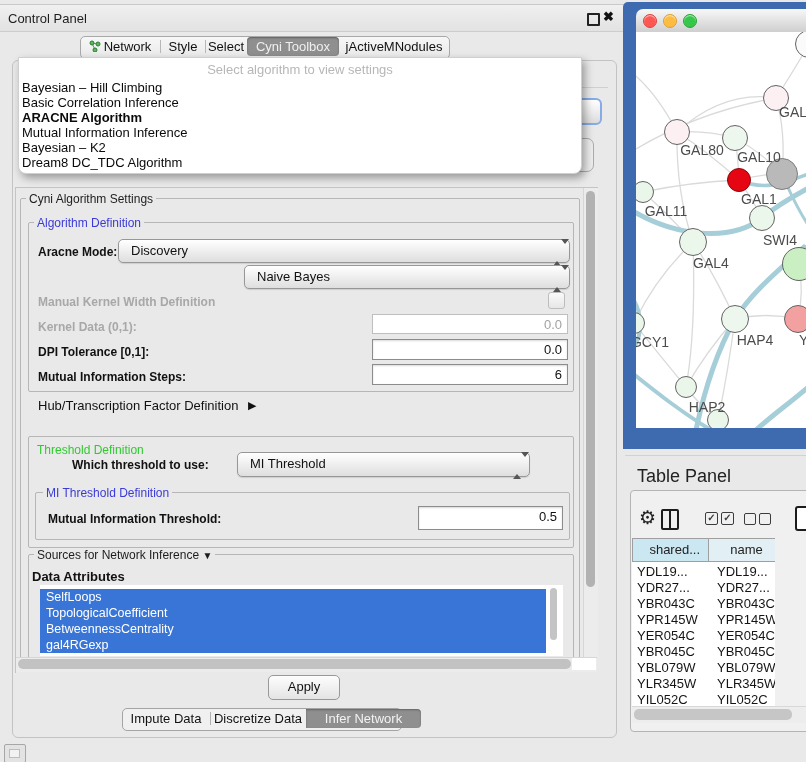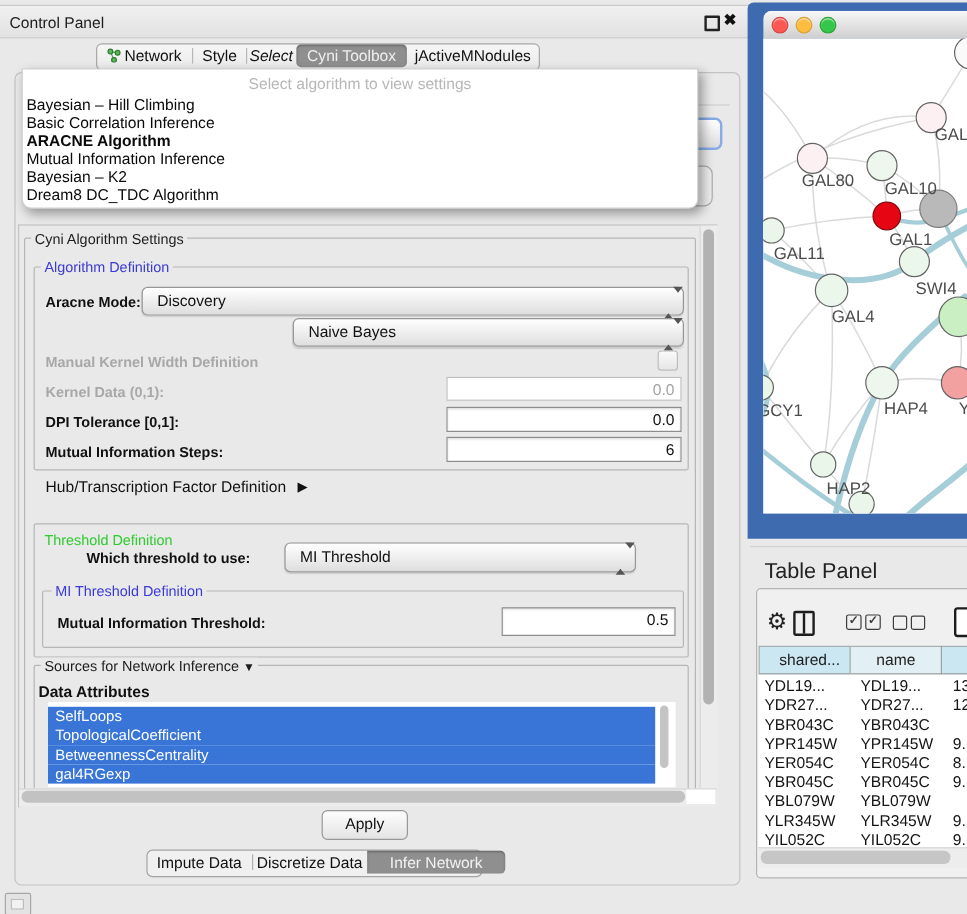--- a/index.html
+++ b/index.html
@@ -84,21 +84,21 @@
   
   .tp-sep{left:625px;top:455px;width:181px;height:1px;background:#d2d2d2;}
   .tp-title{left:637px;top:466px;font-size:18px;color:#222;}
   .tp-box{left:630px;top:490px;width:182px;height:240px;border:1px solid #b4b4b4;border-radius:4px;background:#f0f0f0;}
   .gear{left:639px;top:506px;font-size:19px;color:#222;}
   .colicon{left:661px;top:509px;width:14px;height:17px;border:2px solid #1c1c1c;border-radius:2px;}
   .colicon div{position:absolute;left:6px;top:0;width:2px;height:17px;background:#1c1c1c;}
   .cb{width:11px;height:11px;border:1.5px solid #3c3c3c;border-radius:2px;font-size:10px;line-height:10px;text-align:center;color:#3c3c3c;font-weight:bold;}
   .doc-partial{left:795px;top:506px;width:16px;height:21px;border:2px solid #1c1c1c;border-radius:3px;background:#fff;}
 
-  .tp-table{left:632px;top:538px;width:174px;height:168px;overflow:hidden;background:#fff;}
+  .tp-table{left:632px;top:538px;width:143px;height:168px;overflow:hidden;background:#fff;}
   .th-row{position:absolute;left:0;top:0;height:24px;display:flex;}
   .th{box-sizing:border-box;border:1px solid #9f9f9f;border-left:none;height:24px;font-size:13px;color:#222;line-height:22px;}
   .th.c1{width:77px;background:#cbe7f2;text-align:right;padding-right:8px;border-left:1px solid #9f9f9f;}
   .th.c2{width:76px;background:#e2eff4;text-align:center;}
   .th.c3{width:90px;background:#cbe7f2;}
   .tbody{position:absolute;left:0;top:26px;width:250px;}
   .tr{display:flex;height:16px;}
   .td{font-size:13px;color:#141414;line-height:16px;white-space:nowrap;overflow:hidden;box-sizing:border-box;}
   .td.c1{width:77px;padding-left:5px;}
   .td.c2{width:76px;padding-left:8px;}
@@ -126,21 +126,21 @@
       <line x1="3" y1="3" x2="9" y2="4" stroke="#49a94f" stroke-width="1"></line>
       <line x1="3" y1="3" x2="6" y2="10" stroke="#49a94f" stroke-width="1"></line>
       <circle cx="3" cy="3" r="2" fill="#5cb85c" stroke="#2e7d32"></circle>
       <circle cx="9" cy="4" r="2" fill="#5cb85c" stroke="#2e7d32"></circle>
       <circle cx="6" cy="10" r="2" fill="#5cb85c" stroke="#2e7d32"></circle>
     </svg><span>Network</span>
   </div>
   <div class="abs tabsep" style="left:160px;"></div>
   <div class="abs tab" style="left:162px;width:42px;">Style</div>
   <div class="abs tabsep" style="left:205px;"></div>
-  <div class="abs tab" style="left:207px;width:38px;font-style:italic;">Select</div>
+  <div class="abs tab" style="left:207px;width:38px;">Select</div>
   <div class="abs tab sel" style="left:247px;width:92px;">Cyni Toolbox</div>
   <div class="abs tab" style="left:341px;width:106px;">jActiveMNodules</div>
 
   <div class="abs cp-panel"></div>
 
   <div class="abs frag-line"></div>
   <div class="abs frag-combo"></div>
   <div class="abs frag-group"></div>
 
   <div class="abs viewport"></div>
@@ -284,21 +284,21 @@
     <div class="node" style="left:146px;top:215px;width:34px;height:34px;background:#c9efc2;"></div>
     <div class="node" style="left:43px;top:196px;width:28px;height:28px;background:#ecf7ec;"></div>
     <div class="node" style="left:-13px;top:280px;width:22px;height:22px;background:#eaf6ea;"></div>
     <div class="node" style="left:85px;top:273px;width:28px;height:28px;background:#edf7ed;"></div>
     <div class="node" style="left:148px;top:273px;width:28px;height:28px;background:#f3a0a0;"></div>
     <div class="node" style="left:39px;top:344px;width:22px;height:22px;background:#eaf6ea;"></div>
     <div class="node" style="left:71px;top:377px;width:22px;height:22px;background:#eaf6ea;"></div>
 
     
     <div class="nlabel edgeleft" style="left:143px;top:72px;">GAL</div>
-    <div class="nlabel" style="left:54px;top:110px;">GAL80</div>
+    <div class="nlabel" style="left:66px;top:110px;">GAL80</div>
     <div class="nlabel" style="left:123px;top:117px;">GAL10</div>
     <div class="nlabel" style="left:123px;top:159px;">GAL1</div>
     <div class="nlabel" style="left:30px;top:171px;">GAL11</div>
     <div class="nlabel" style="left:144px;top:200px;">SWI4</div>
     <div class="nlabel" style="left:75px;top:223px;">GAL4</div>
     <div class="nlabel" style="left:14px;top:302px;">GCY1</div>
     <div class="nlabel" style="left:119px;top:300px;">HAP4</div>
     <div class="nlabel edgeleft" style="left:163px;top:300px;">Y</div>
     <div class="nlabel" style="left:71px;top:367px;">HAP2</div>
   </div>

